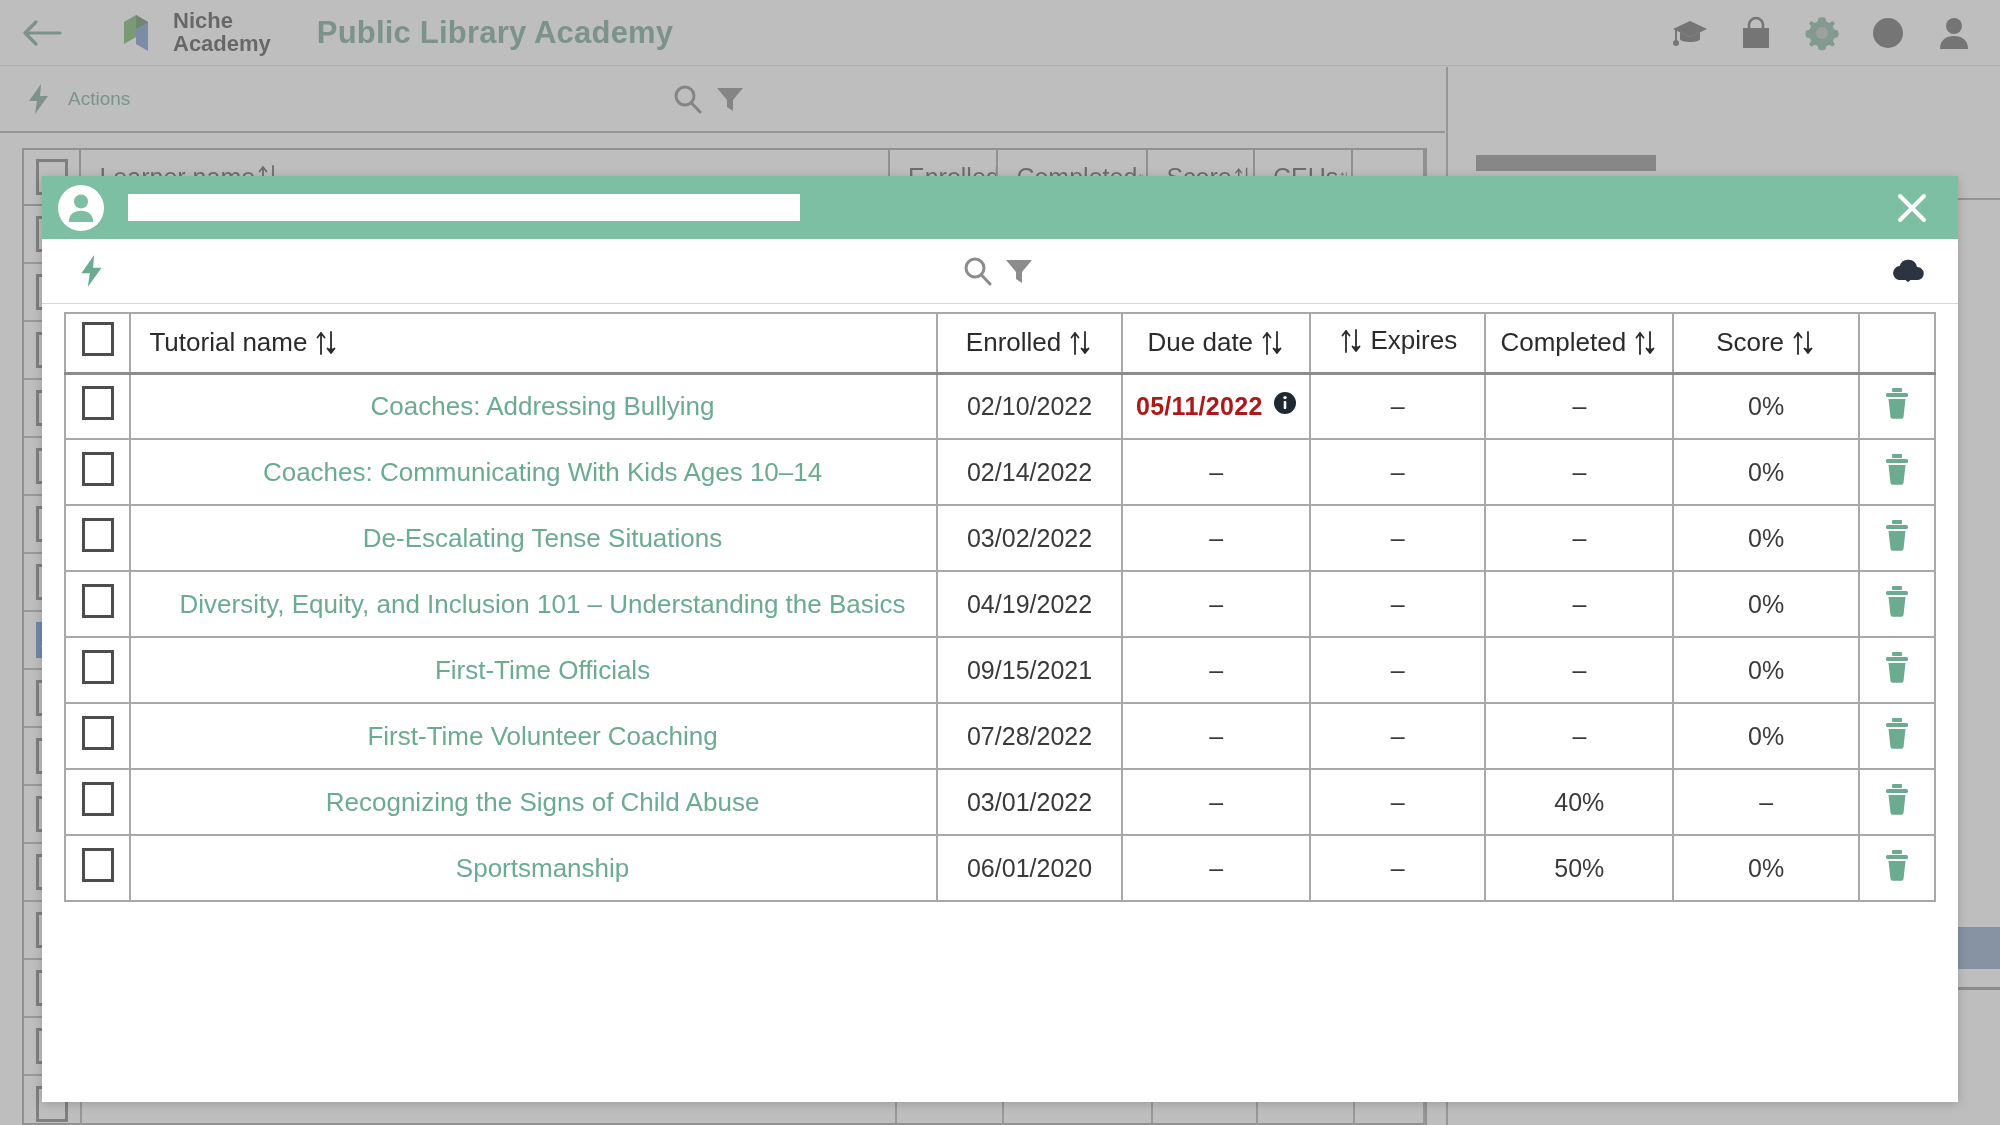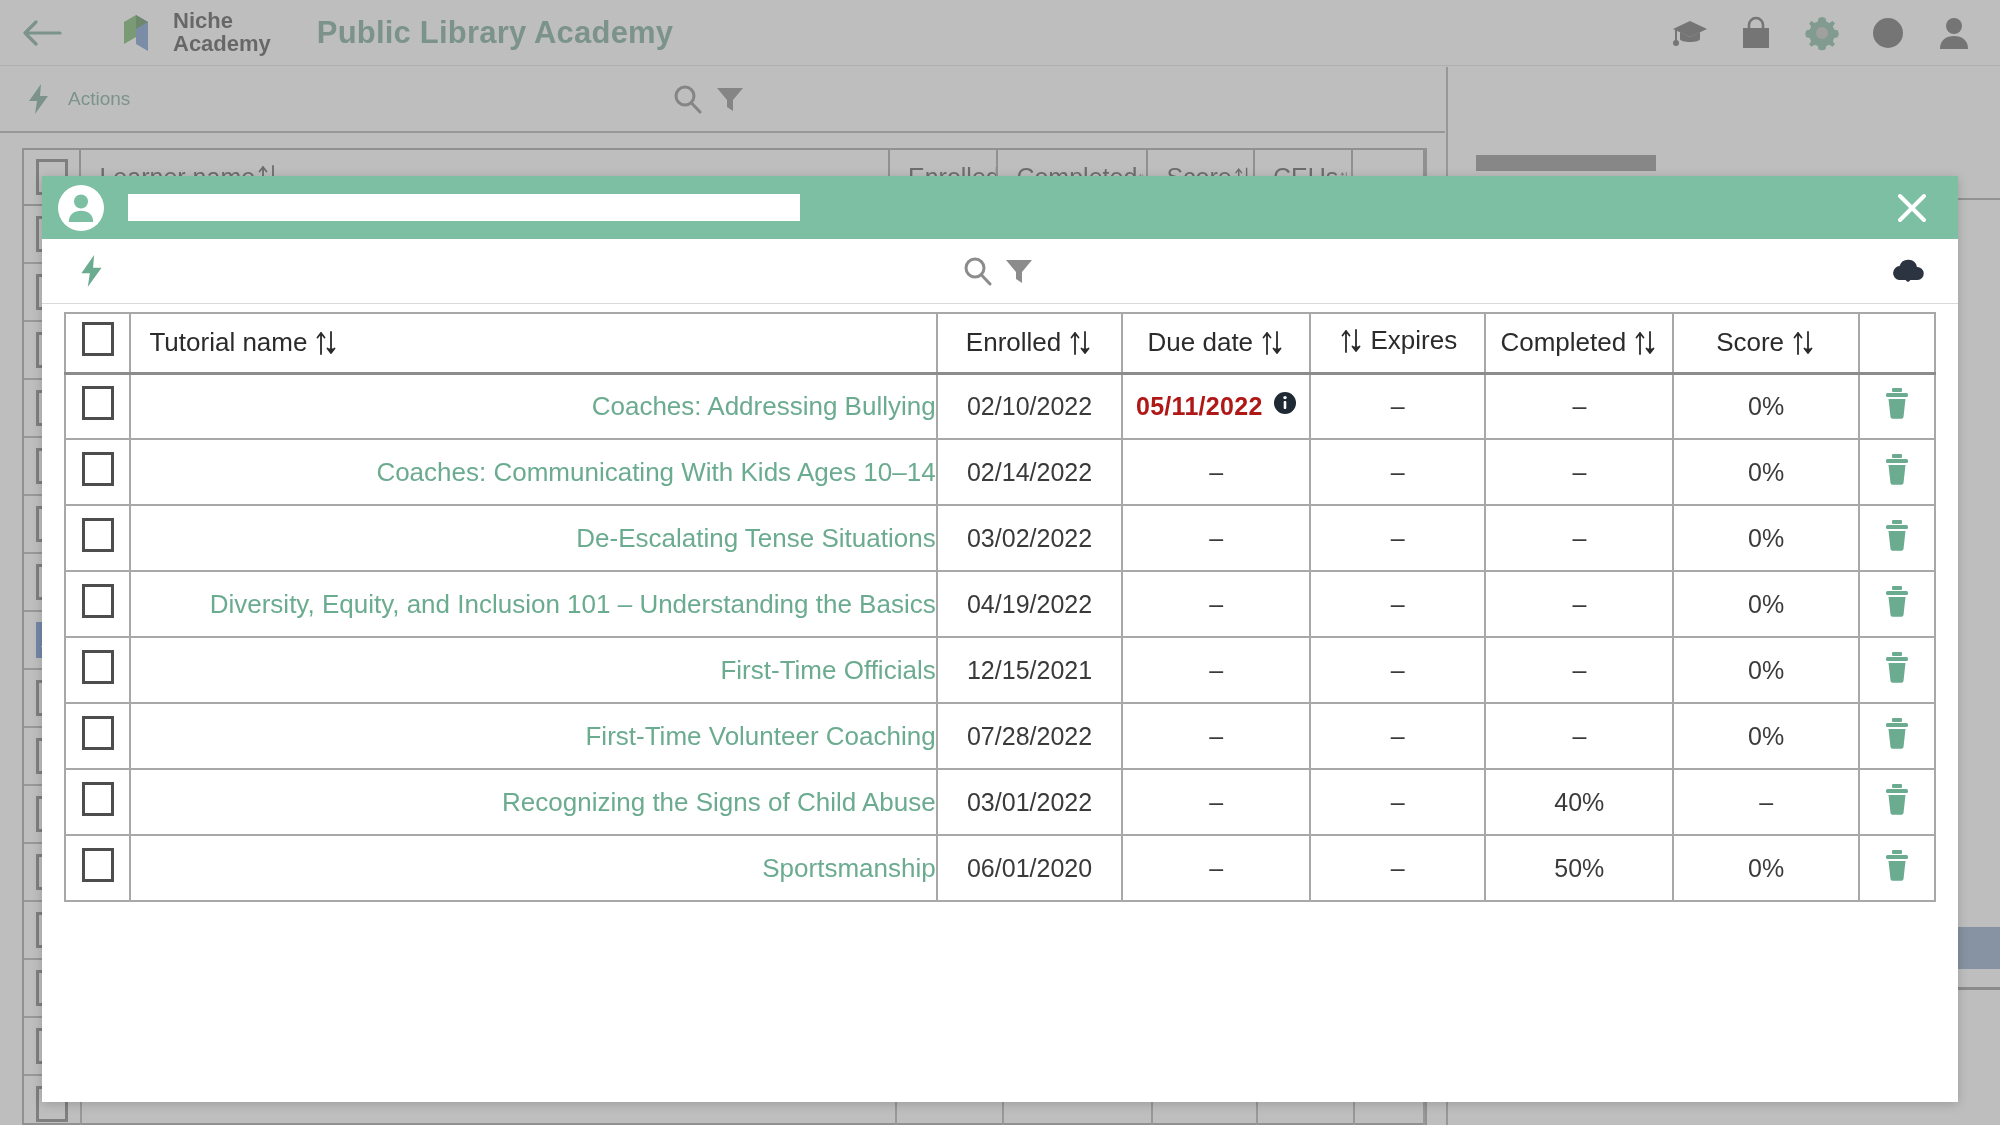--- a/index.html
+++ b/index.html
@@ -166,21 +166,21 @@
   .m-table th.c-enr, .m-table td.c-enr { width: 176px; }
   .m-table th.c-due, .m-table td.c-due { width: 178px; }
   .m-table th.c-exp, .m-table td.c-exp { width: 166px; }
   .m-table th.c-cmp, .m-table td.c-cmp { width: 178px; }
   .m-table th.c-scr, .m-table td.c-scr { width: 176px; }
   .m-table th.c-del, .m-table td.c-del { width: 72px; }
 
   .m-table tbody td {
     height: 66px; font-size: 25px; color: #3a3a3a; text-align: center;
   }
-  .m-table td.c-name { text-align: right; border-radius: 22px; }
+  .m-table td.c-name { text-align: center; border-radius: 22px; }
   .tut-link { color: #6bab90; font-size: 26px; cursor: pointer; }
   .due-overdue { color: #b01818; font-weight: bold; letter-spacing: .3px; }
   .due-cell-inner { display: inline-flex; align-items: center; gap: 10px; justify-content: center; }
 
   .m-cbox {
     width: 32px; height: 34px; border: 3px solid #4d4d4d;
     background: #fff; display: inline-block; cursor: pointer;
   }
   .sort-ico { display: inline-block; vertical-align: -3px; margin: 0 2px; }
   .th-inner { display: inline-flex; align-items: center; gap: 6px; }
@@ -659,21 +659,21 @@
                 <svg width="30" height="32" viewBox="0 0 30 32">
                   <rect x="10" y="1" width="10" height="4" rx="1" fill="#6bab90"></rect>
                   <rect x="4" y="6" width="22" height="4" rx="1.5" fill="#6bab90"></rect>
                   <path d="M6.5 12 h17 l-2 18 a2 2 0 0 1-2 1.8 h-9 A2 2 0 0 1 8.5 30 z" fill="#6bab90"></path>
                 </svg>
               </span></td>
           </tr>
           <tr>
             <td class="c-check"><span class="m-cbox"></span></td>
             <td class="c-name"><span class="tut-link">First-Time Officials</span></td>
-            <td class="c-enr">12/15/2021</td>
+            <td class="c-enr">09/15/2021</td>
             <td class="c-due"><span>–</span></td>
             <td class="c-exp">–</td>
             <td class="c-cmp">–</td>
             <td class="c-scr">0%</td>
             <td class="c-del"><span class="trash">
                 <svg width="30" height="32" viewBox="0 0 30 32">
                   <rect x="10" y="1" width="10" height="4" rx="1" fill="#6bab90"></rect>
                   <rect x="4" y="6" width="22" height="4" rx="1.5" fill="#6bab90"></rect>
                   <path d="M6.5 12 h17 l-2 18 a2 2 0 0 1-2 1.8 h-9 A2 2 0 0 1 8.5 30 z" fill="#6bab90"></path>
                 </svg>

